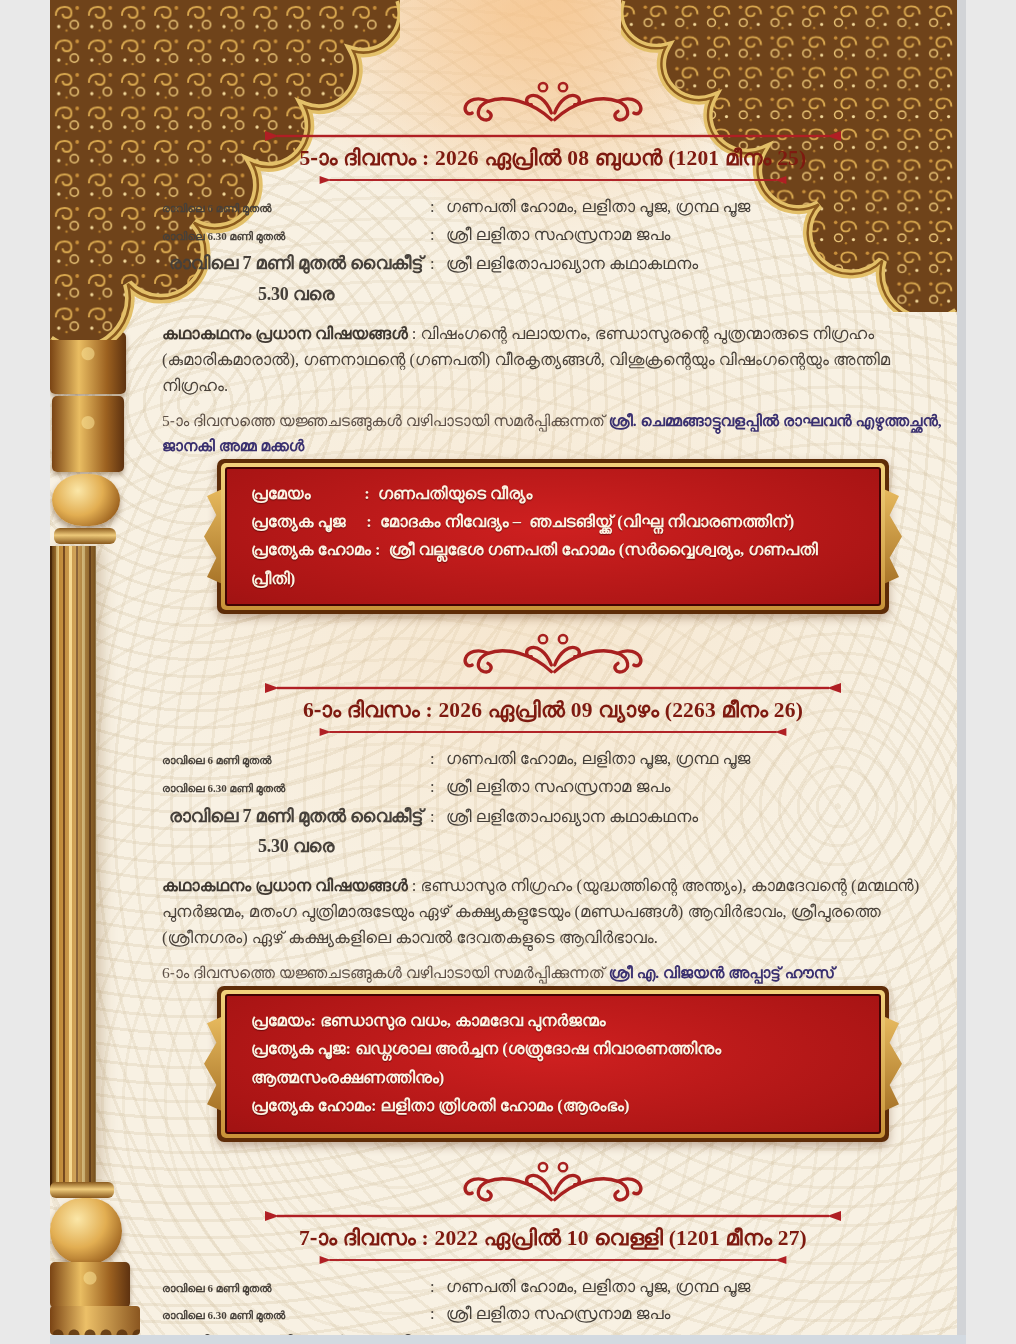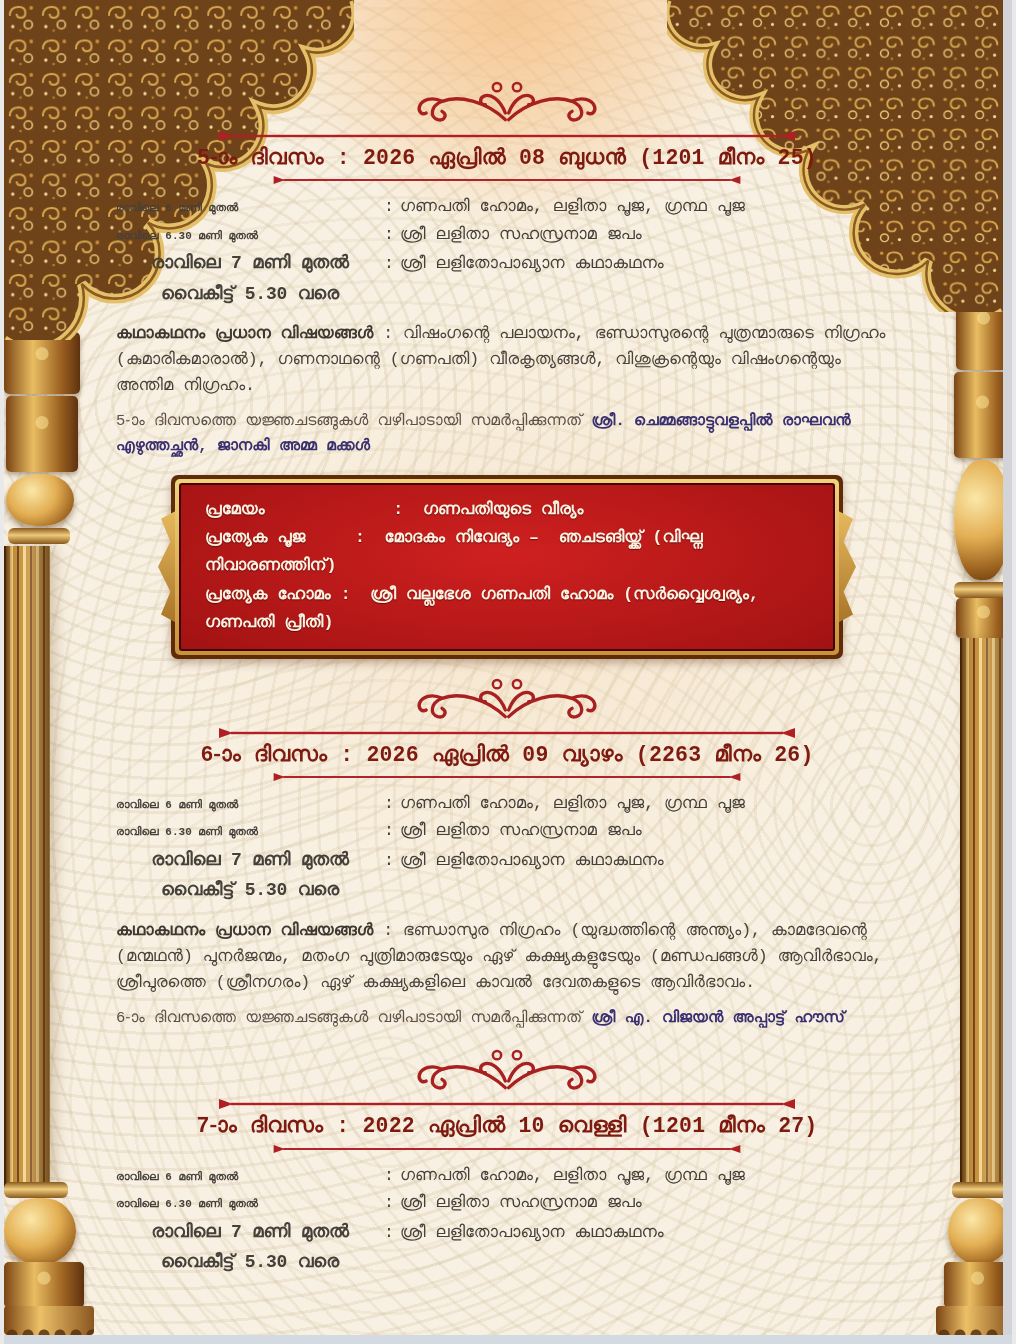--- a/index.html
+++ b/index.html
@@ -1,18 +1,18 @@
 <!DOCTYPE html>
 <html><head>
 <meta charset="utf-8">
 <style>
   html,body{margin:0;padding:0;background:#e9e9e9;}
   .page{
-    position:relative;width:1008px;height:1344px;margin:0 auto;overflow:hidden;
-    font-family:Liberation Mono, monospace;
+    position:relative;width:916px;height:1344px;margin:0 auto;overflow:hidden;
+    font-family:Liberation Serif, serif;
     background-color:#f8f1e3;
     background-image:
       radial-gradient(ellipse 430px 270px at 50% 1%, rgba(246,198,144,.6), rgba(246,198,144,0) 72%),
       radial-gradient(ellipse 520px 420px at 53% 46%, rgba(243,211,170,.35), rgba(243,211,170,0) 75%),
       repeating-radial-gradient(circle at 16% 30%, rgba(213,197,166,.30) 0 3px, rgba(0,0,0,0) 3px 17px),
       repeating-radial-gradient(circle at 86% 60%, rgba(213,197,166,.26) 0 3px, rgba(0,0,0,0) 3px 19px),
       repeating-radial-gradient(circle at 38% 82%, rgba(213,197,166,.22) 0 3px, rgba(0,0,0,0) 3px 21px);
   }
   
   .strip-right{position:absolute;top:0;right:0;width:9px;height:100%;background:#d2d4d7;z-index:9;}
@@ -66,21 +66,21 @@
   .srow.tight .stime{font-size:18px;letter-spacing:-.2px;text-align:center;}
   .ssep{font-size:16.5px;color:#46403a;}
   .sevent{font-size:16.5px;color:#46403a;}
   .topics{margin:12px 0 0 4px;font-size:16.5px;line-height:1.58;color:#4b433b;}
   .topics .tlabel{font-weight:800;color:#3f3831;}
   .topics .tsep{white-space:pre;}
   .dedic{margin:10px 0 0 4px;font-size:15.5px;line-height:1.6;color:#5d5047;}
   .dedic .dname{font-weight:800;color:#3a3070;}
   
   .banner{
-    position:relative;width:664px;margin:16px auto 0 auto;
+    position:relative;width:664px;margin:0 auto 0 auto;
     background:#5e2c08;padding:4px;border-radius:7px;
     box-shadow:0 4px 10px rgba(90,40,10,.35);
   }
   .banner::before,.banner::after{
     content:"";position:absolute;top:50%;width:20px;height:62%;
     background:linear-gradient(180deg,#e7ba5e,#a87428);z-index:0;
   }
   .banner::before{left:-13px;transform:translateY(-50%);
     clip-path:polygon(100% 0,15% 8%,62% 28%,0 50%,62% 72%,15% 92%,100% 100%);}
   .banner::after{right:-13px;transform:translateY(-50%) scaleX(-1);
@@ -245,20 +245,29 @@
           <span class="sevent">ശ്രീ ലളിതാ സഹസ്രനാമ ജപം</span>
         </div>
         <div class="srow tight">
           <span class="stime">രാവിലെ 7 മണി മുതൽ വൈകീട്ട് 5.30 വരെ</span>
           <span class="ssep">:</span>
           <span class="sevent">ശ്രീ ലളിതോപാഖ്യാന കഥാകഥനം</span>
         </div>
       </div>
       <p class="topics"><span class="tlabel">കഥാകഥനം പ്രധാന വിഷയങ്ങൾ</span><span class="tsep"> : </span><span>ഭണ്ഡാസുര നിഗ്രഹം (യുദ്ധത്തിന്റെ അന്ത്യം), കാമദേവന്റെ (മന്മഥൻ) പുനർജന്മം, മതംഗ പുത്രിമാരുടേയും ഏഴ് കക്ഷ്യകളുടേയും (മണ്ഡപങ്ങൾ) ആവിർഭാവം, ശ്രീപുരത്തെ (ശ്രീനഗരം) ഏഴ് കക്ഷ്യകളിലെ കാവൽ ദേവതകളുടെ ആവിർഭാവം.</span></p>
       <p class="dedic"><span>6-ാം ദിവസത്തെ യജ്ഞചടങ്ങുകൾ വഴിപാടായി സമർപ്പിക്കുന്നത് </span><span class="dname">ശ്രീ എ. വിജയൻ അപ്പാട്ട് ഹൗസ്</span></p>
+      <div class="banner">
+        <div class="banner-gold">
+          <div class="banner-red">
+            <div class="banner-line">പ്രമേയം: ഭണ്ഡാസുര വധം, കാമദേവ പുനർജന്മം</div>
+            <div class="banner-line">പ്രത്യേക പൂജ: ഖഡ്ഗശാല അർച്ചന (ശത്രുദോഷ നിവാരണത്തിനും ആത്മസംരക്ഷണത്തിനും)</div>
+            <div class="banner-line">പ്രത്യേക ഹോമം: ലളിതാ ത്രിശതി ഹോമം (ആരംഭം)</div>
+          </div>
+        </div>
+      </div>
     </div>
 
     <div class="section">
       <svg class="flourish" width="200" height="50" viewBox="0 0 240 60">
           <use href="#flourish-def"></use>
         </svg>
       <div class="sec-header">
         <svg class="arrow" width="580" height="12" viewBox="0 0 580 12">
             <use href="#arrow-def"></use>
           </svg>

